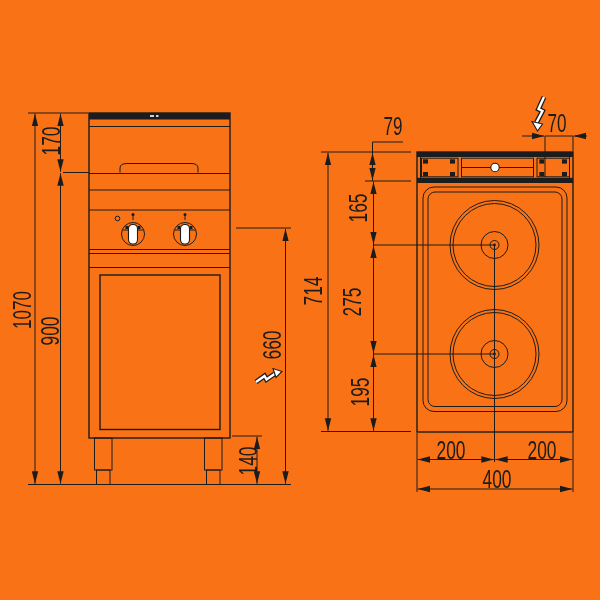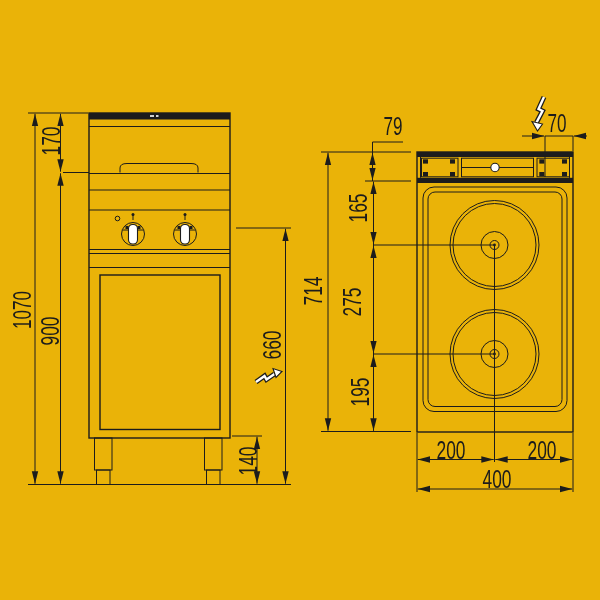--- a/index.html
+++ b/index.html
@@ -1,16 +1,16 @@
 <!DOCTYPE html>
 <html><head>
 <meta charset="utf-8">
 <style>
   html,body{margin:0;padding:0;background:#fff;}
-  #canvas{position:relative;width:600px;height:600px;background:#eab308;overflow:hidden;
+  #canvas{position:relative;width:600px;height:600px;background:#f97316;overflow:hidden;
           font-family:"Liberation Sans", sans-serif;}
   svg{position:absolute;left:0;top:0;}
   svg text{fill:#1c1c1c;font-family:"Liberation Sans", sans-serif;font-size:26px;}
   .thin{stroke:#1c1c1c;stroke-width:1;fill:none;}
   .med{stroke:#1c1c1c;stroke-width:1.4;fill:none;}
   .dim{stroke:#1c1c1c;stroke-width:1;fill:none;}
   .solid{fill:#1c1c1c;stroke:none;}
   .wfill{fill:#ffffff;stroke:#1c1c1c;stroke-width:1.1;}
 </style>
 </head>

